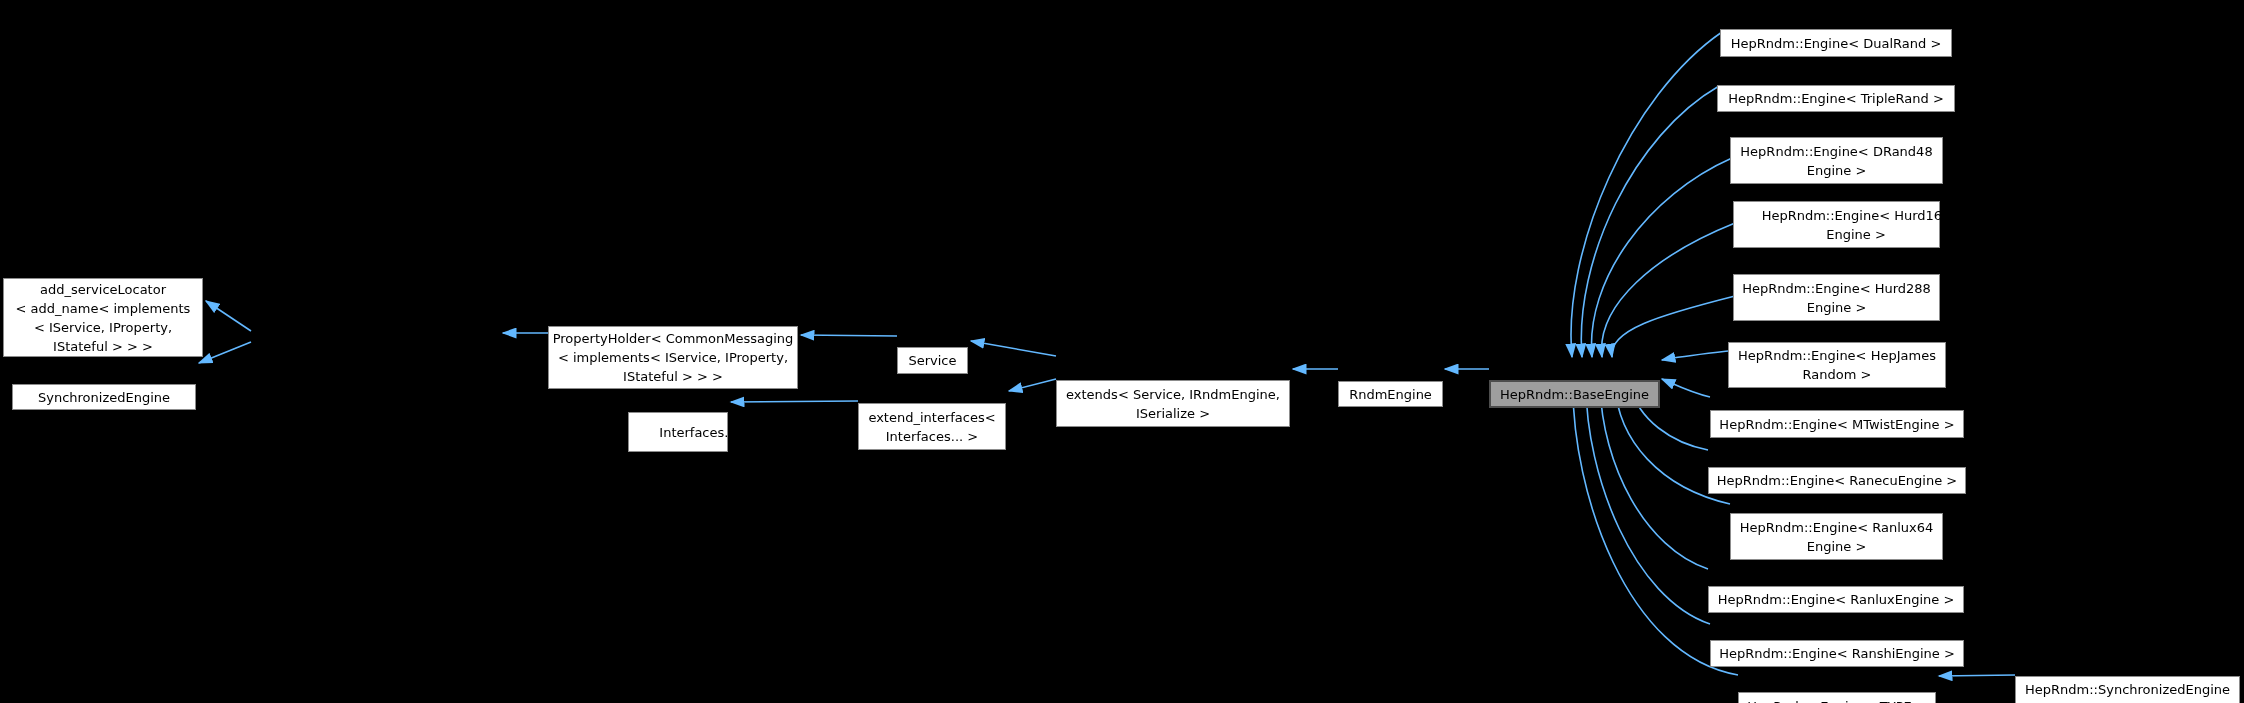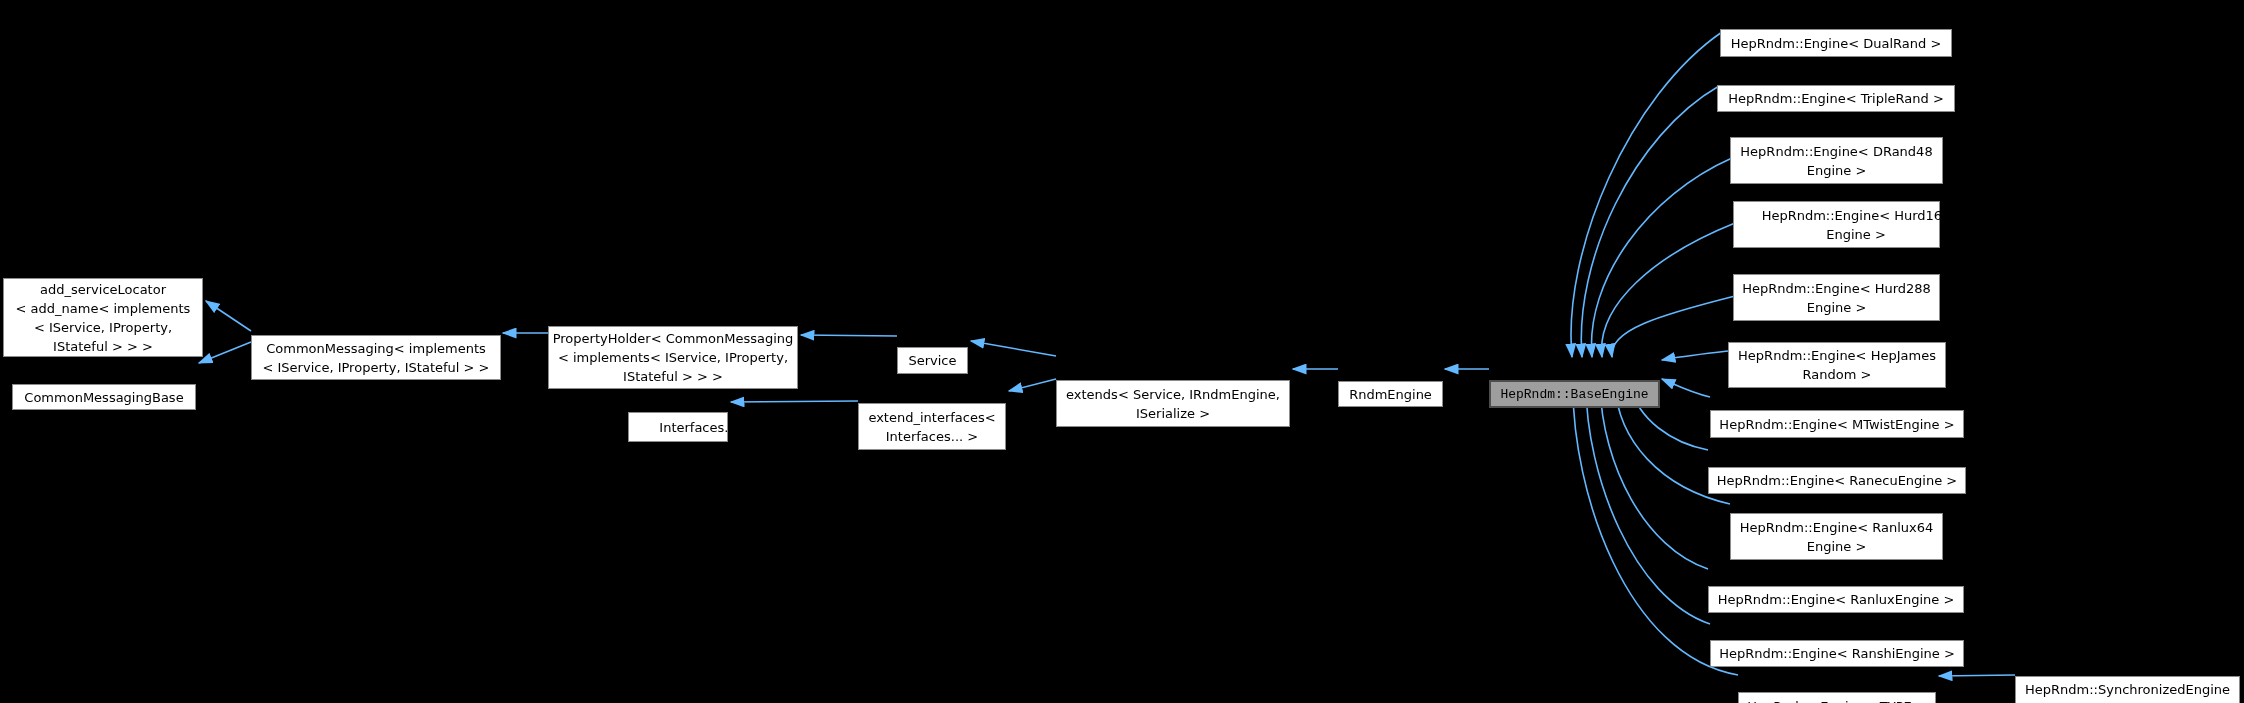--- a/index.html
+++ b/index.html
@@ -73,34 +73,32 @@
     <path class="edge" d="M1730,504 C1660,488 1618,440 1615,385" marker-end="url(#ah)"></path>
     <path class="edge" d="M1708,569 C1645,548 1602,465 1600,385" marker-end="url(#ah)"></path>
     <path class="edge" d="M1710,624 C1633,598 1586,475 1586,385" marker-end="url(#ah)"></path>
     <path class="edge" d="M1738,675 C1626,656 1572,490 1573,385" marker-end="url(#ah)"></path>
   </svg>
 
   <div class="node" style="left:3px;top:254px;width:200px;height:79px;">add_serviceLocator
 &lt; add_name&lt; implements
 &lt; IService, IProperty,
 IStateful &gt; &gt; &gt;</div>
-  <div class="node" style="left:12px;top:360px;width:184px;height:26px;">CommonMessagingBase</div>
-  <div class="node" style="left:251px;top:311px;width:250px;height:45px;">CommonMessaging&lt; implements
-&lt; IService, IProperty, IStateful &gt; &gt;</div>
+  <div class="node" style="left:12px;top:360px;width:184px;height:26px;">SynchronizedEngine</div>
   <div class="node" style="left:548px;top:302px;width:250px;height:63px;">PropertyHolder&lt; CommonMessaging
 &lt; implements&lt; IService, IProperty,
 IStateful &gt; &gt; &gt;</div>
-  <div class="node" style="left:628px;top:388px;width:100px;height:30px;padding-left:40px;">Interfaces...</div>
+  <div class="node" style="left:628px;top:388px;width:100px;height:40px;padding-left:40px;">Interfaces...</div>
   <div class="node" style="left:897px;top:323px;width:71px;height:27px;">Service</div>
   <div class="node" style="left:858px;top:379px;width:148px;height:47px;">extend_interfaces&lt;
 Interfaces... &gt;</div>
   <div class="node" style="left:1056px;top:356px;width:234px;height:47px;">extends&lt; Service, IRndmEngine,
 ISerialize &gt;</div>
   <div class="node" style="left:1338px;top:357px;width:105px;height:26px;">RndmEngine</div>
-  <div class="node node--highlight" style="left:1489px;top:356px;width:171px;height:28px;font-family:Liberation Mono, monospace;">HepRndm::BaseEngine</div>
+  <div class="node node--highlight" style="left:1489px;top:356px;width:171px;height:28px;">HepRndm::BaseEngine</div>
 
   <div class="node" style="left:1720px;top:5px;width:232px;height:28px;">HepRndm::Engine&lt; DualRand &gt;</div>
   <div class="node" style="left:1717px;top:61px;width:238px;height:27px;">HepRndm::Engine&lt; TripleRand &gt;</div>
   <div class="node" style="left:1730px;top:113px;width:213px;height:47px;">HepRndm::Engine&lt; DRand48
 Engine &gt;</div>
   <div class="node" style="left:1733px;top:177px;width:207px;height:47px;padding-left:39px;">HepRndm::Engine&lt; Hurd160
 Engine &gt;</div>
   <div class="node" style="left:1733px;top:250px;width:207px;height:47px;">HepRndm::Engine&lt; Hurd288
 Engine &gt;</div>
   <div class="node" style="left:1728px;top:318px;width:218px;height:46px;">HepRndm::Engine&lt; HepJames

